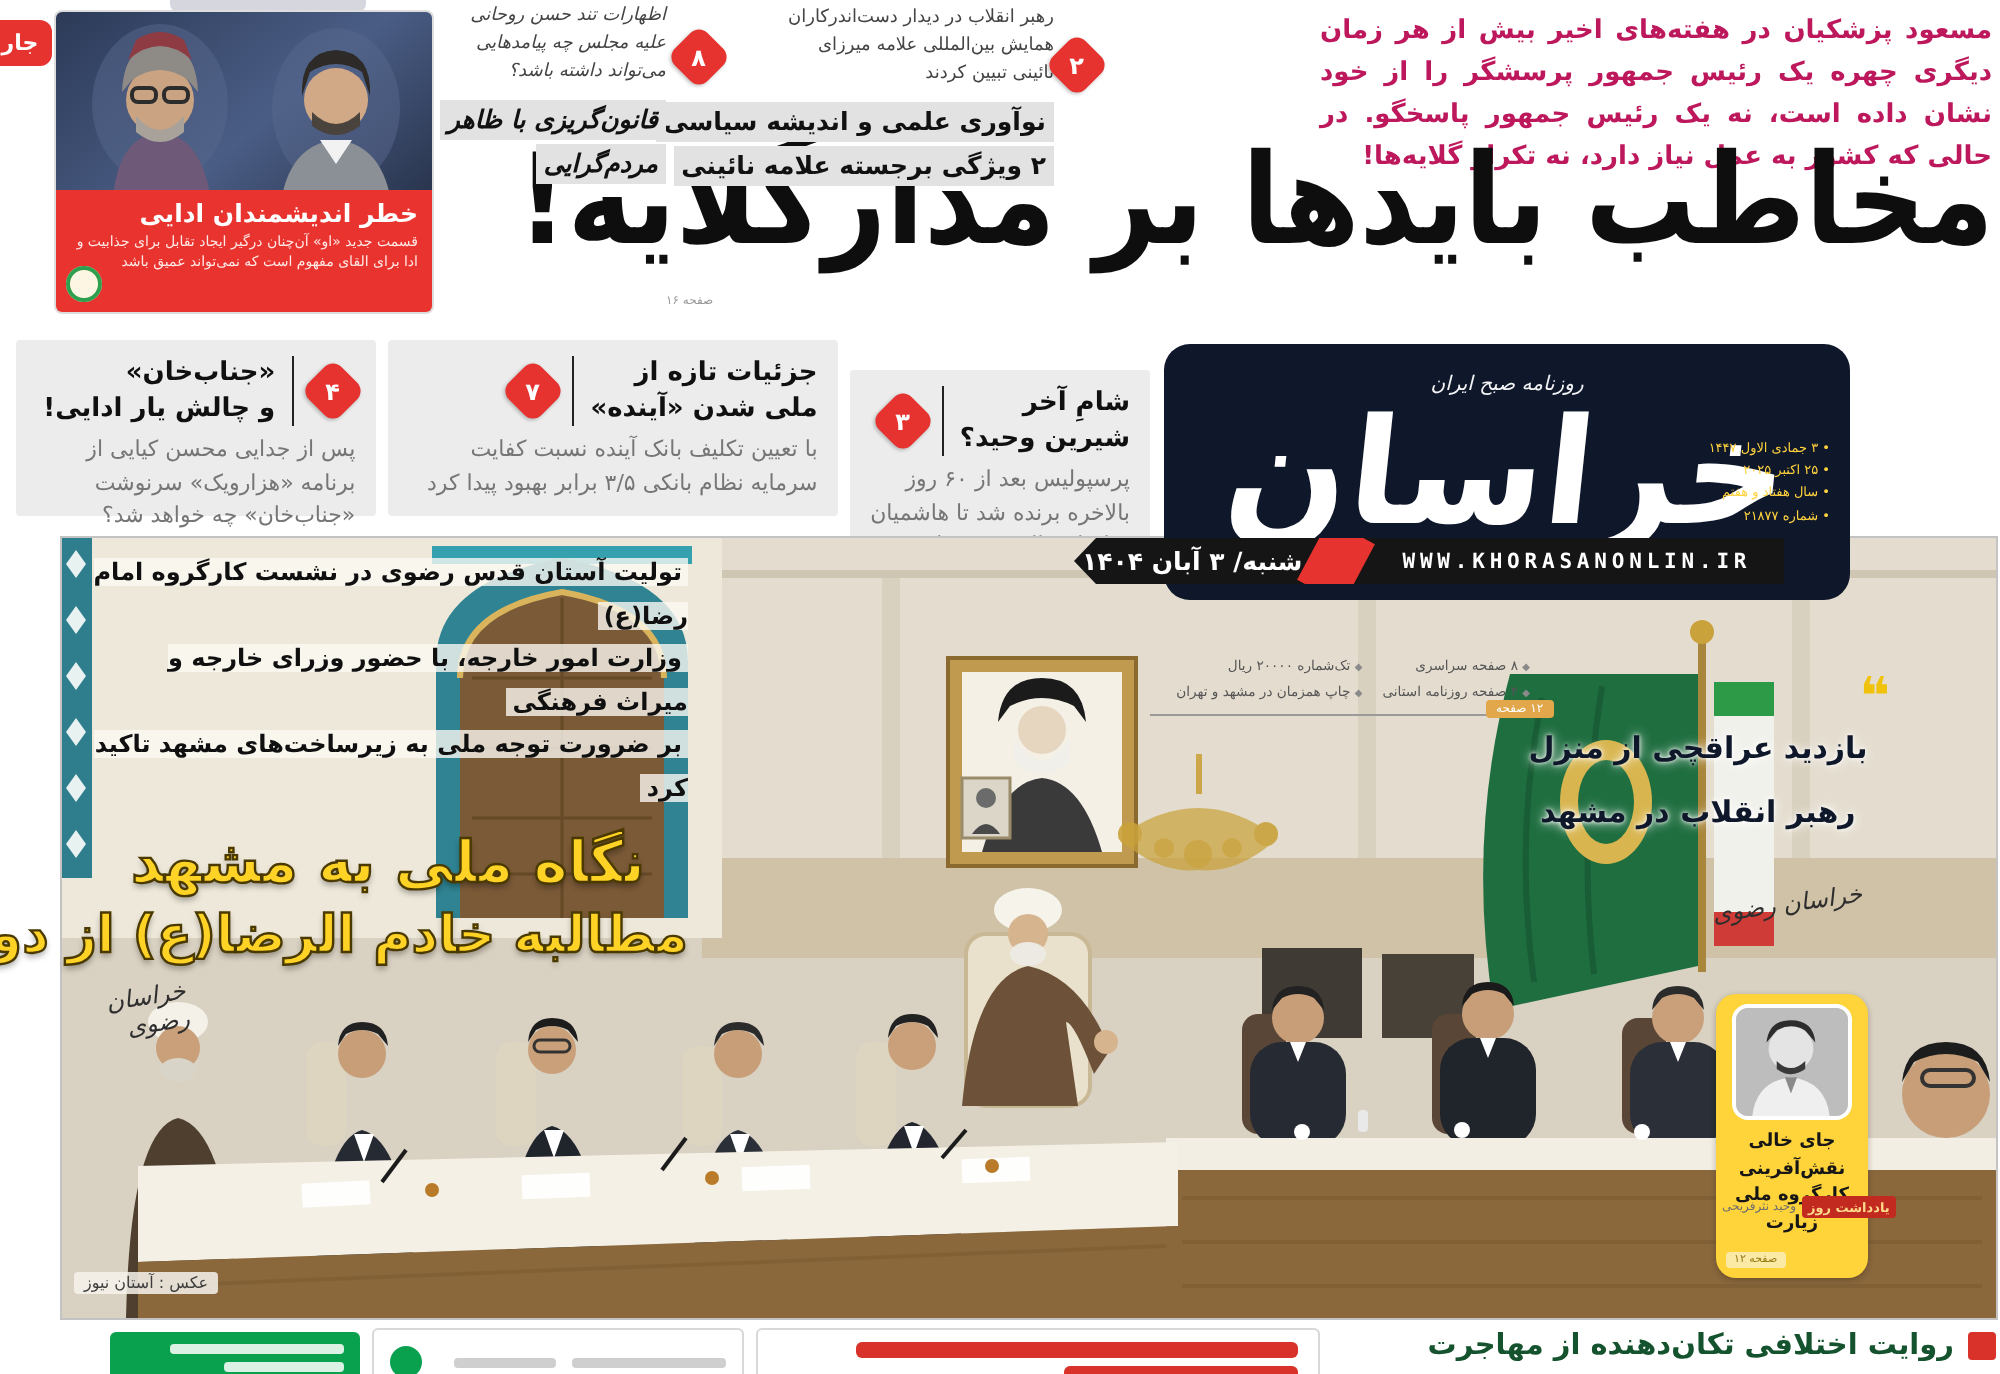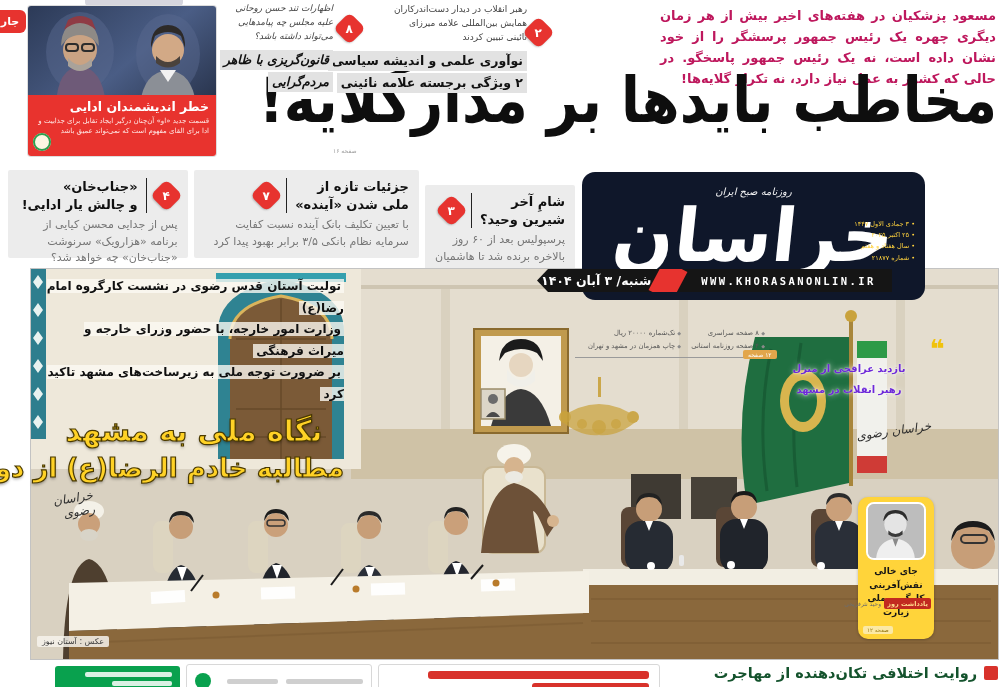--- a/index.html
+++ b/index.html
@@ -81,40 +81,40 @@
   .ov-left .k{font-size:12px;font-weight:700;color:#101010;line-height:1.8;}
   .ov-left .k span{background:rgba(252,250,244,.78);padding:0 3px;}
   .ov-left .yt{font-weight:bold;color:#ffd226;text-align:center;line-height:1.35;
                -webkit-text-stroke:1.2px #4a3a00;text-shadow:0 2px 3px rgba(0,0,0,.35);}
   .ov-left .yt1{font-size:29px;margin-top:6px;}
   .ov-left .yt2{font-size:26px;white-space:nowrap;}
   .sig{font-family:"DejaVu Serif","Liberation Serif",serif;font-style:italic;color:#2e2e2e;}
   .ov-left .sig{display:inline-block;font-size:12px;transform:rotate(-9deg);margin:6px 250px 0 0;}
   .ov-right{left:753px;top:342px;width:192px;z-index:3;text-align:center;}
   .ov-right .q{color:#f0c20c;font-size:26px;font-weight:bold;line-height:.6;display:block;text-align:right;}
-  .ov-right .l{font-size:10px;font-weight:800;color:#6d28d9;line-height:2.15;
+  .ov-right .l{font-size:15px;font-weight:800;color:#0f172a;line-height:2.15;
                text-shadow:0 0 6px #fff,0 0 2px #fff;}
   .ov-right .sig{display:inline-block;font-size:12px;transform:rotate(-8deg);margin-left:90px;}
 
   
   .pinfo{left:575px;top:327px;width:190px;z-index:3;font-size:6.8px;color:#555;}
   .pinfo .cols{display:flex;gap:10px;border-bottom:1px solid #9a9a9a;padding-bottom:4px;}
   .pinfo .col{line-height:1.9;text-align:right;}
   .pinfo .b{color:#8a8a8a;font-size:5px;}
   .pinfo .pages{position:absolute;left:168px;top:23px;background:#e2a64b;color:#fff;font-size:6px;
                 padding:1px 5px;border-radius:2px;white-space:nowrap;}
 
   
   .note{left:858px;top:497px;width:76px;height:142px;background:#ffd43a;border-radius:10px;z-index:6;
         box-shadow:0 1px 3px rgba(0,0,0,.25);}
   .note .pt{position:absolute;top:5px;left:8px;width:60px;height:58px;border-radius:8px;overflow:hidden;
             border:2.5px solid #fff;background:#cfcfcf;box-sizing:border-box;}
   .note .tt{position:absolute;top:68px;left:2px;right:2px;text-align:center;font-size:9px;font-weight:800;
             color:#161616;line-height:1.5;}
-  .note .row{position:absolute;top:101px;left:3px;right:3px;display:flex;align-items:center;gap:3px;justify-content:flex-start;}
+  .note .row{position:absolute;top:101px;left:3px;right:3px;display:flex;align-items:center;gap:3px;justify-content:flex-end;}
   .note .tag{background:#c22a20;color:#ffd98a;font-size:6.5px;font-weight:bold;padding:1.5px 3px;border-radius:2px;white-space:nowrap;}
   .note .auth{font-size:6px;color:#6d6d6d;white-space:nowrap;}
   .note .ptag{position:absolute;bottom:5px;left:5px;background:#fbe9a6;color:#977a12;font-size:5.5px;
               padding:1px 4px;border-radius:2px;}
 
   
   .bgreen{left:55px;top:666px;width:125px;height:32px;background:#09a14e;border-radius:3px;padding:6px 8px;box-sizing:border-box;}
   .bgreen .bar{height:5px;background:rgba(255,255,255,.85);border-radius:2px;margin-bottom:4px;width:80%;}
   .blogo{left:186px;top:664px;width:186px;height:34px;background:#fff;border:1px solid #d8d8d8;border-radius:3px;
          display:flex;align-items:center;gap:8px;padding:0 8px;box-sizing:border-box;}

